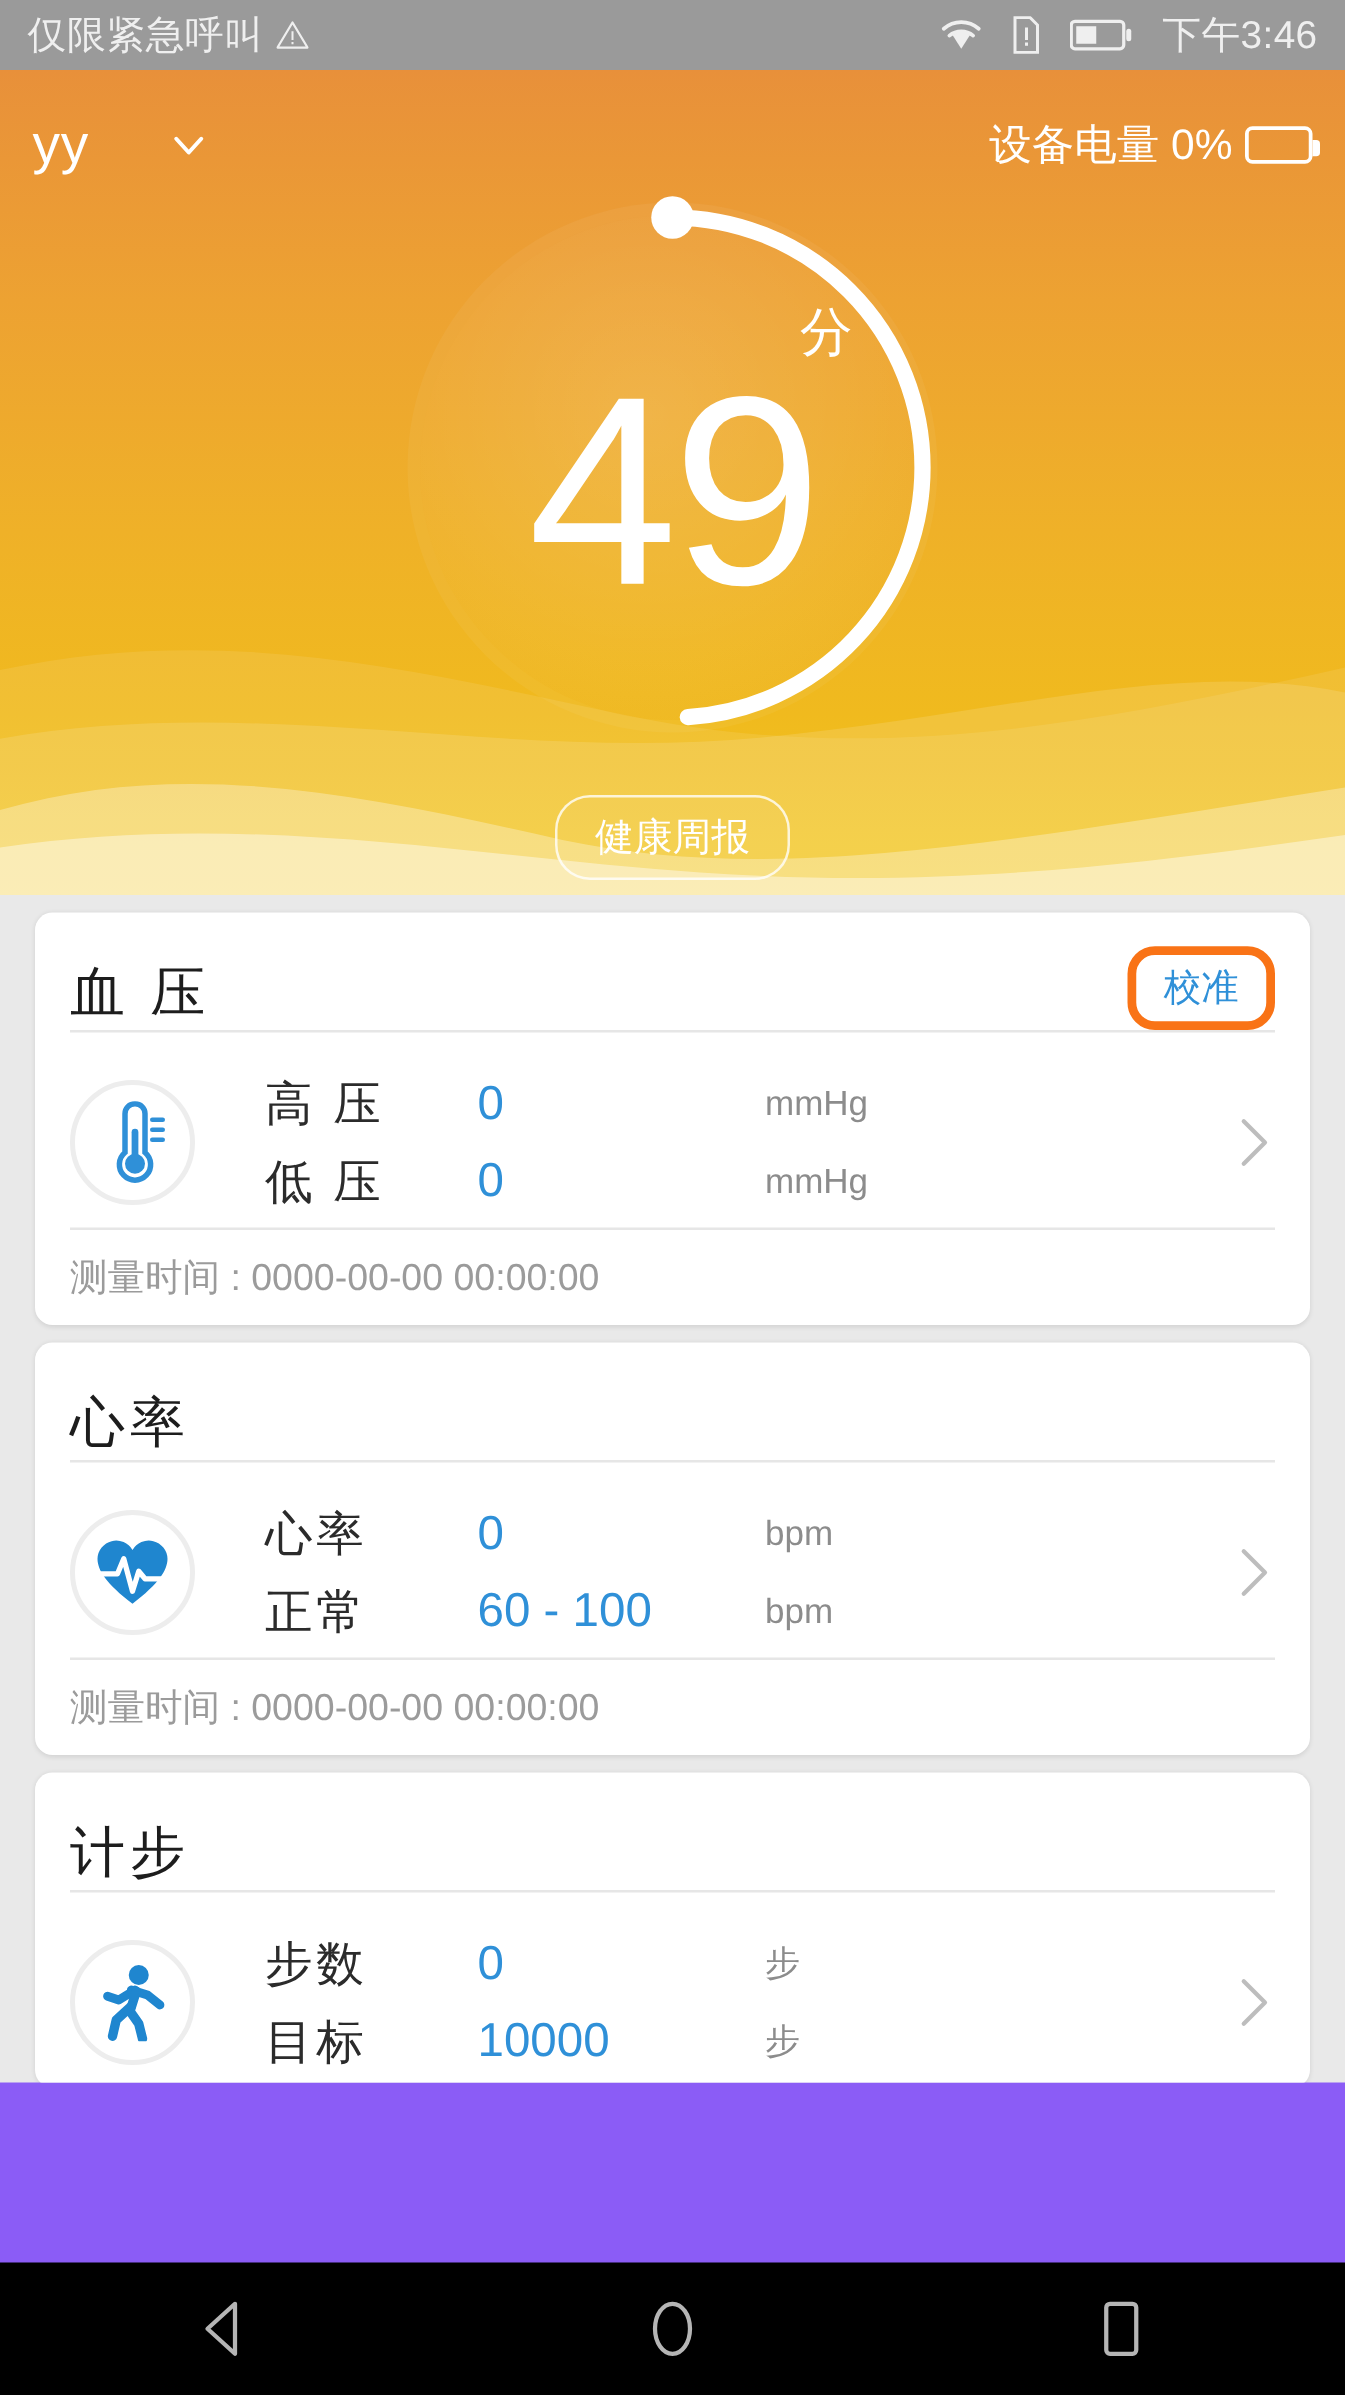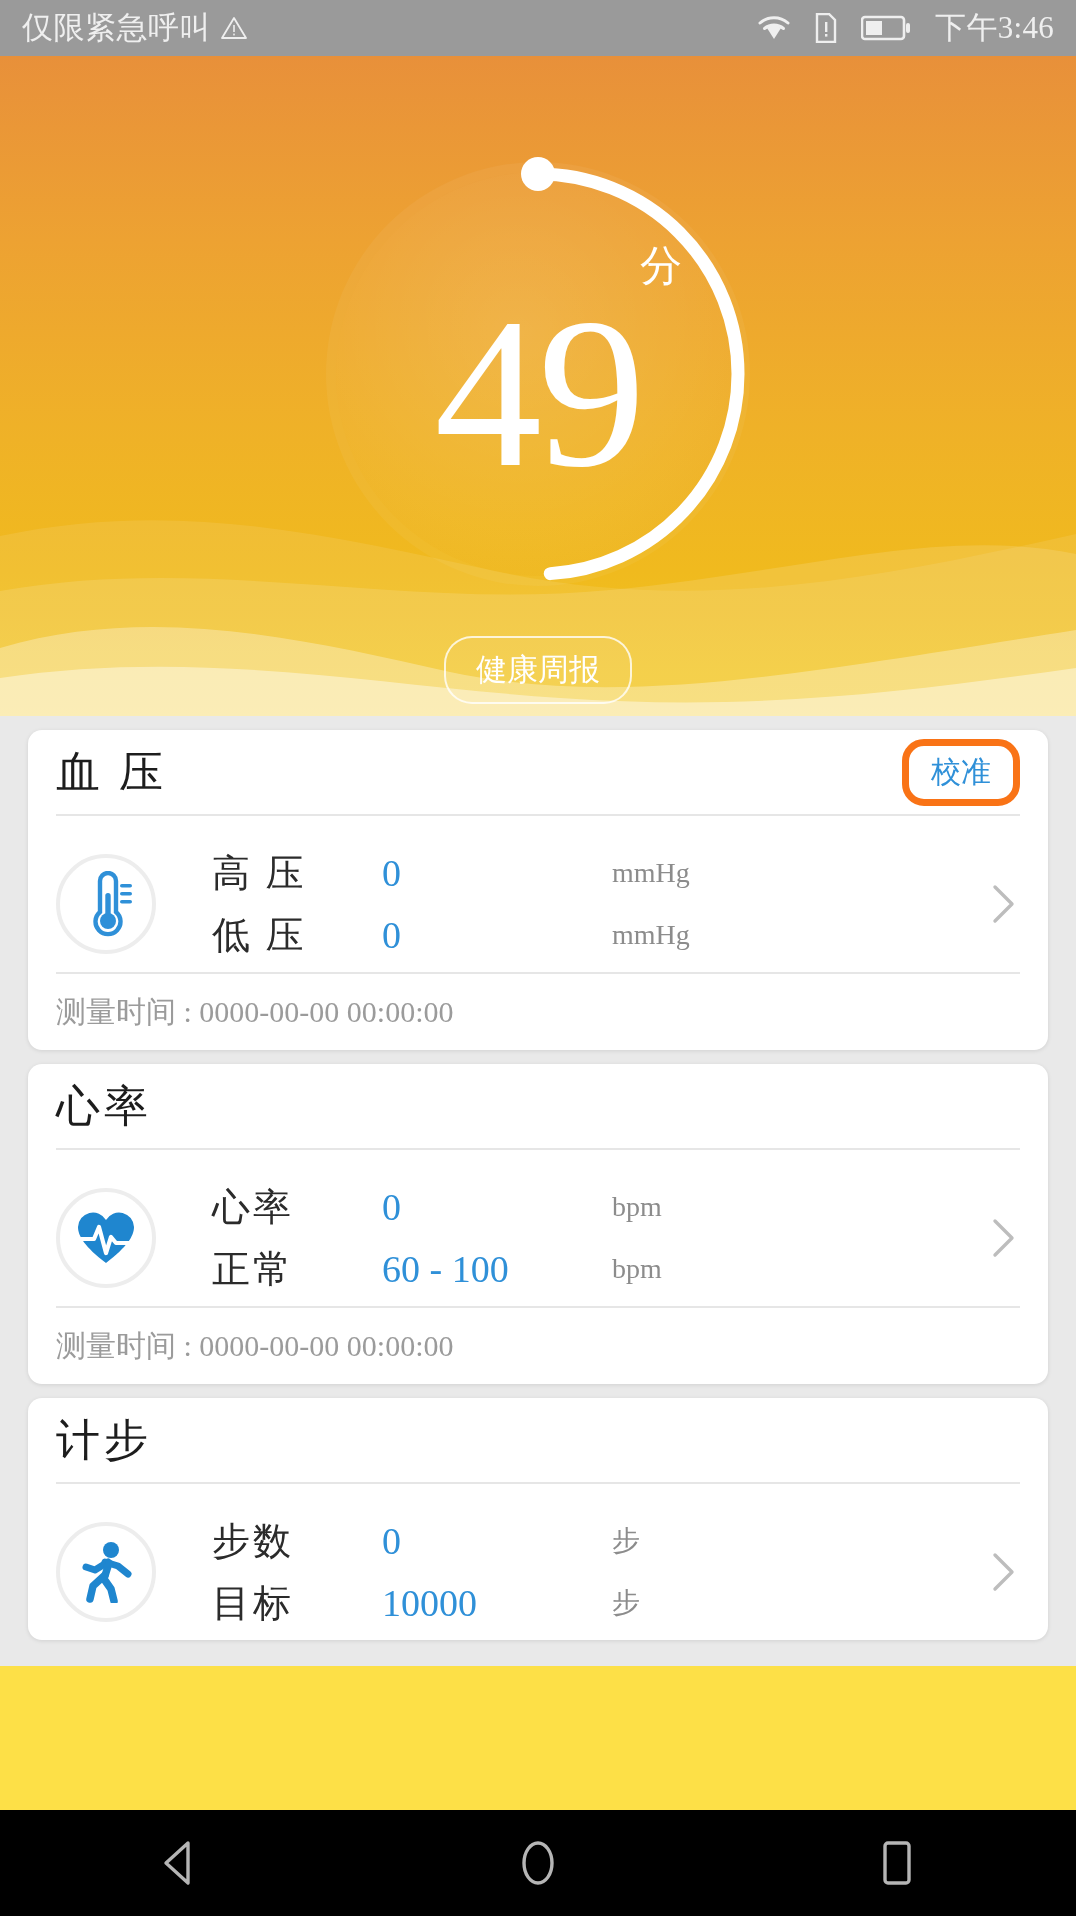--- a/index.html
+++ b/index.html
@@ -2,21 +2,21 @@
 <html><head>
 <meta charset="utf-8">
 <style>
   * { margin:0; padding:0; box-sizing:border-box; }
   html, body {
     width:1076px; height:1916px;
     background:#000;
     font-family:"Liberation Sans","DejaVu Sans",sans-serif;
     overflow:hidden;
   }
-  .phone { position:relative; width:1076px; height:1916px; background:#fde047;font-family:Liberation Serif, serif; }
+  .phone { position:relative; width:1076px; height:1916px; background:#8b5cf6; }
 
   
   .statusbar {
     position:absolute; top:0; left:0; width:1076px; height:56px;
     background:#9a9a9a; display:flex; align-items:center;
     padding:0 22px; color:#efefef;
   }
   .sb-left { display:flex; align-items:center; gap:10px; font-size:31px; letter-spacing:.5px; }
   .sb-right { margin-left:auto; display:flex; align-items:center; gap:24px; }
   .sb-time { font-size:31px; color:#efefef; letter-spacing:.3px; }
@@ -75,21 +75,21 @@
   .content {
     position:absolute; top:716px; left:0; width:1076px; height:950px;
     background:#e9e9e9; overflow:hidden;
   }
   .card {
     background:#fff; border-radius:14px; margin:14px 28px 0 28px;
     box-shadow:0 1px 4px rgba(0,0,0,.10);
     padding:0 28px;
   }
   .card-head {
-    display:flex; align-items:center; height:86px;
+    display:flex; align-items:flex-end; height:96px;
     border-bottom:2px solid #e6e6e6;
   }
   .card-title { font-size:44px; color:#1d1d1d; letter-spacing:4px; }
   .calib-btn {
     margin-left:auto; border:7px solid #f97316; border-radius:22px;
     color:#2f90d8; font-size:30px; padding:6px 22px; background:#fff;
   }
   .card-body { display:flex; align-items:center; padding:26px 0 6px 0; }
   .icon-circle {
     width:100px; height:100px; border-radius:50%;
@@ -160,20 +160,30 @@
 
   <div class="hero">
 
     <svg class="waves" viewBox="0 0 1076 330" preserveAspectRatio="none">
       <path d="M0,150 C180,112 330,150 500,186 C700,228 880,192 1076,148 L1076,330 L0,330 Z" fill="rgba(255,255,255,0.09)"></path>
       <path d="M0,205 C210,168 400,224 610,204 C800,186 940,140 1076,168 L1076,330 L0,330 Z" fill="rgba(255,255,255,0.13)"></path>
       <path d="M0,262 C150,218 300,252 450,286 C620,322 800,288 1076,244 L1076,330 L0,330 Z" fill="rgba(255,255,255,0.30)"></path>
       <path d="M0,292 C200,262 380,300 560,312 C760,326 920,304 1076,282 L1076,330 L0,330 Z" fill="rgba(255,255,255,0.42)"></path>
     </svg>
 
+    <div class="hero-top">
+      <span class="user-name">yy</span>
+      <svg class="chev-down" viewBox="0 0 40 40">
+        <path d="M10 15 L20 26 L30 15" fill="none" stroke="#fff" stroke-width="3.2" stroke-linecap="round" stroke-linejoin="round"></path>
+      </svg>
+      <div class="dev-batt">
+        <span>设备电量 0%</span>
+        <span class="batt-shell"></span>
+      </div>
+    </div>
 
     <div class="dial-wrap">
       <div class="dial-blob"></div>
       <svg class="ring" viewBox="0 0 440 440">
         <circle id="arc" cx="220" cy="220" r="200" fill="none" stroke="#ffffff" stroke-width="13" stroke-linecap="round" transform="rotate(-90 220 220)" stroke-dasharray="1256.6370614359173" stroke-dashoffset="640.8849013323178"></circle>
         <circle id="knob" cx="220" cy="20" r="17" fill="#ffffff"></circle>
       </svg>
       <div class="score-box">
         <span class="score-num">49</span>
       </div>

